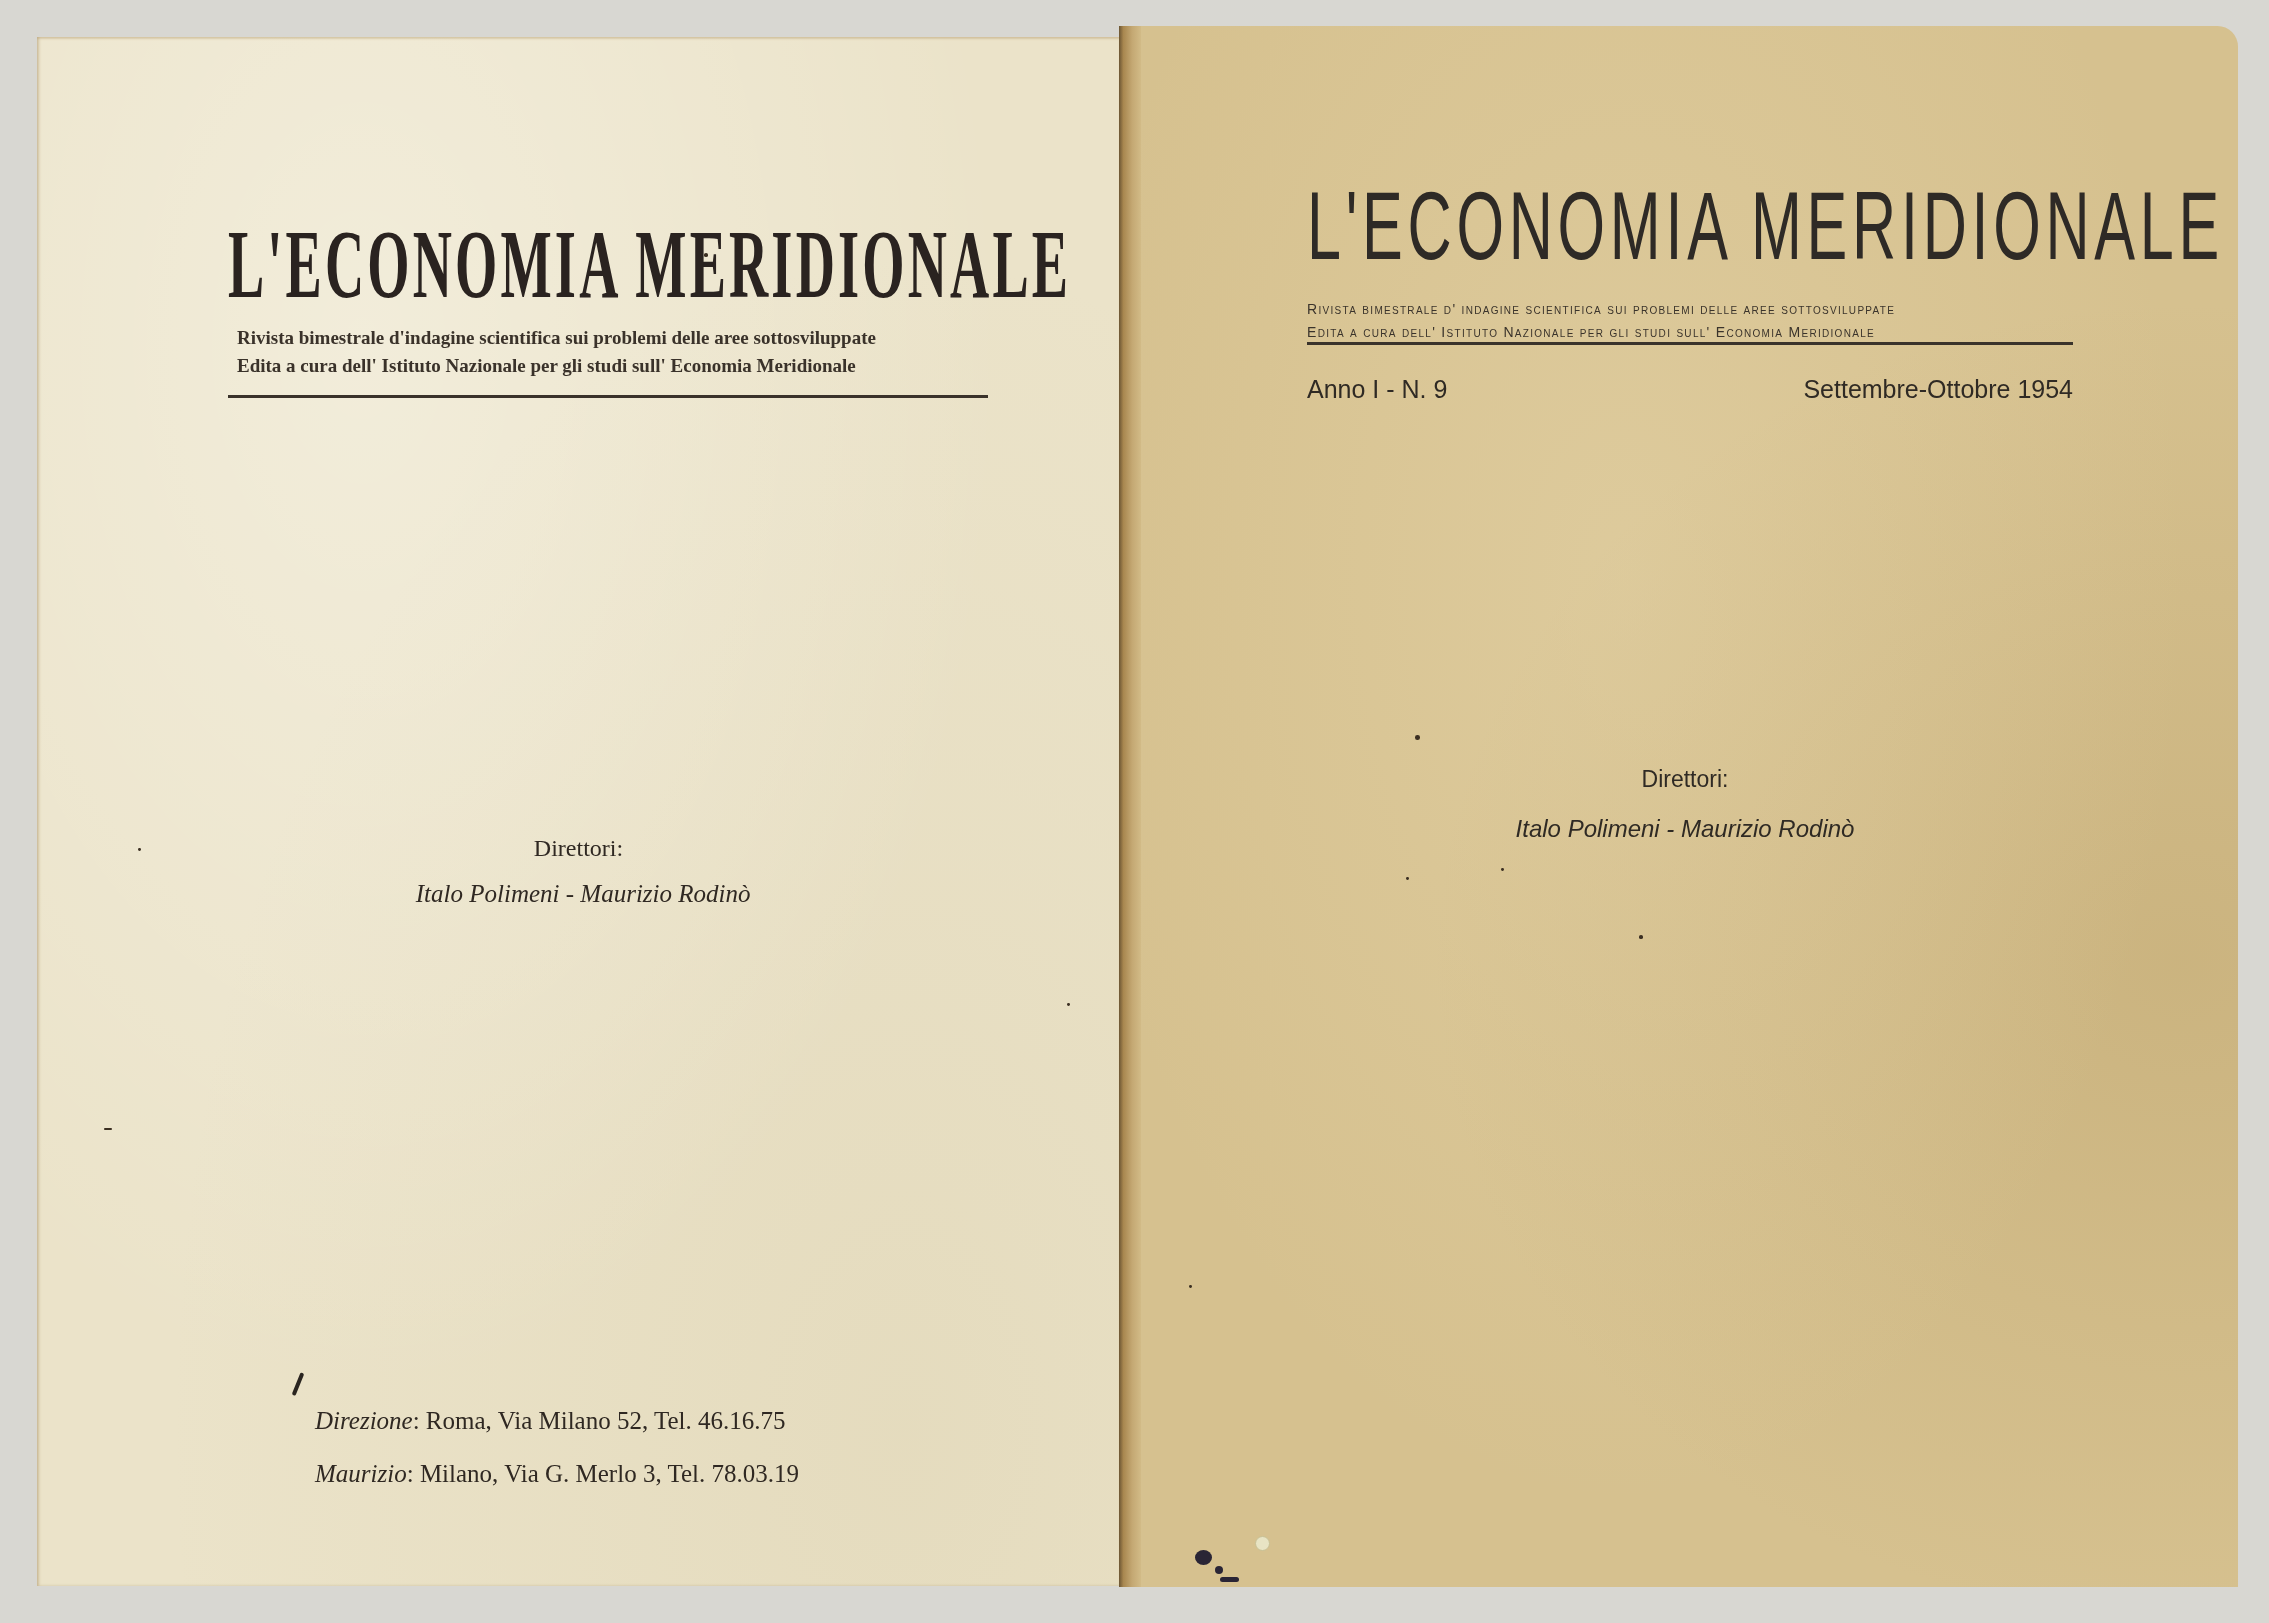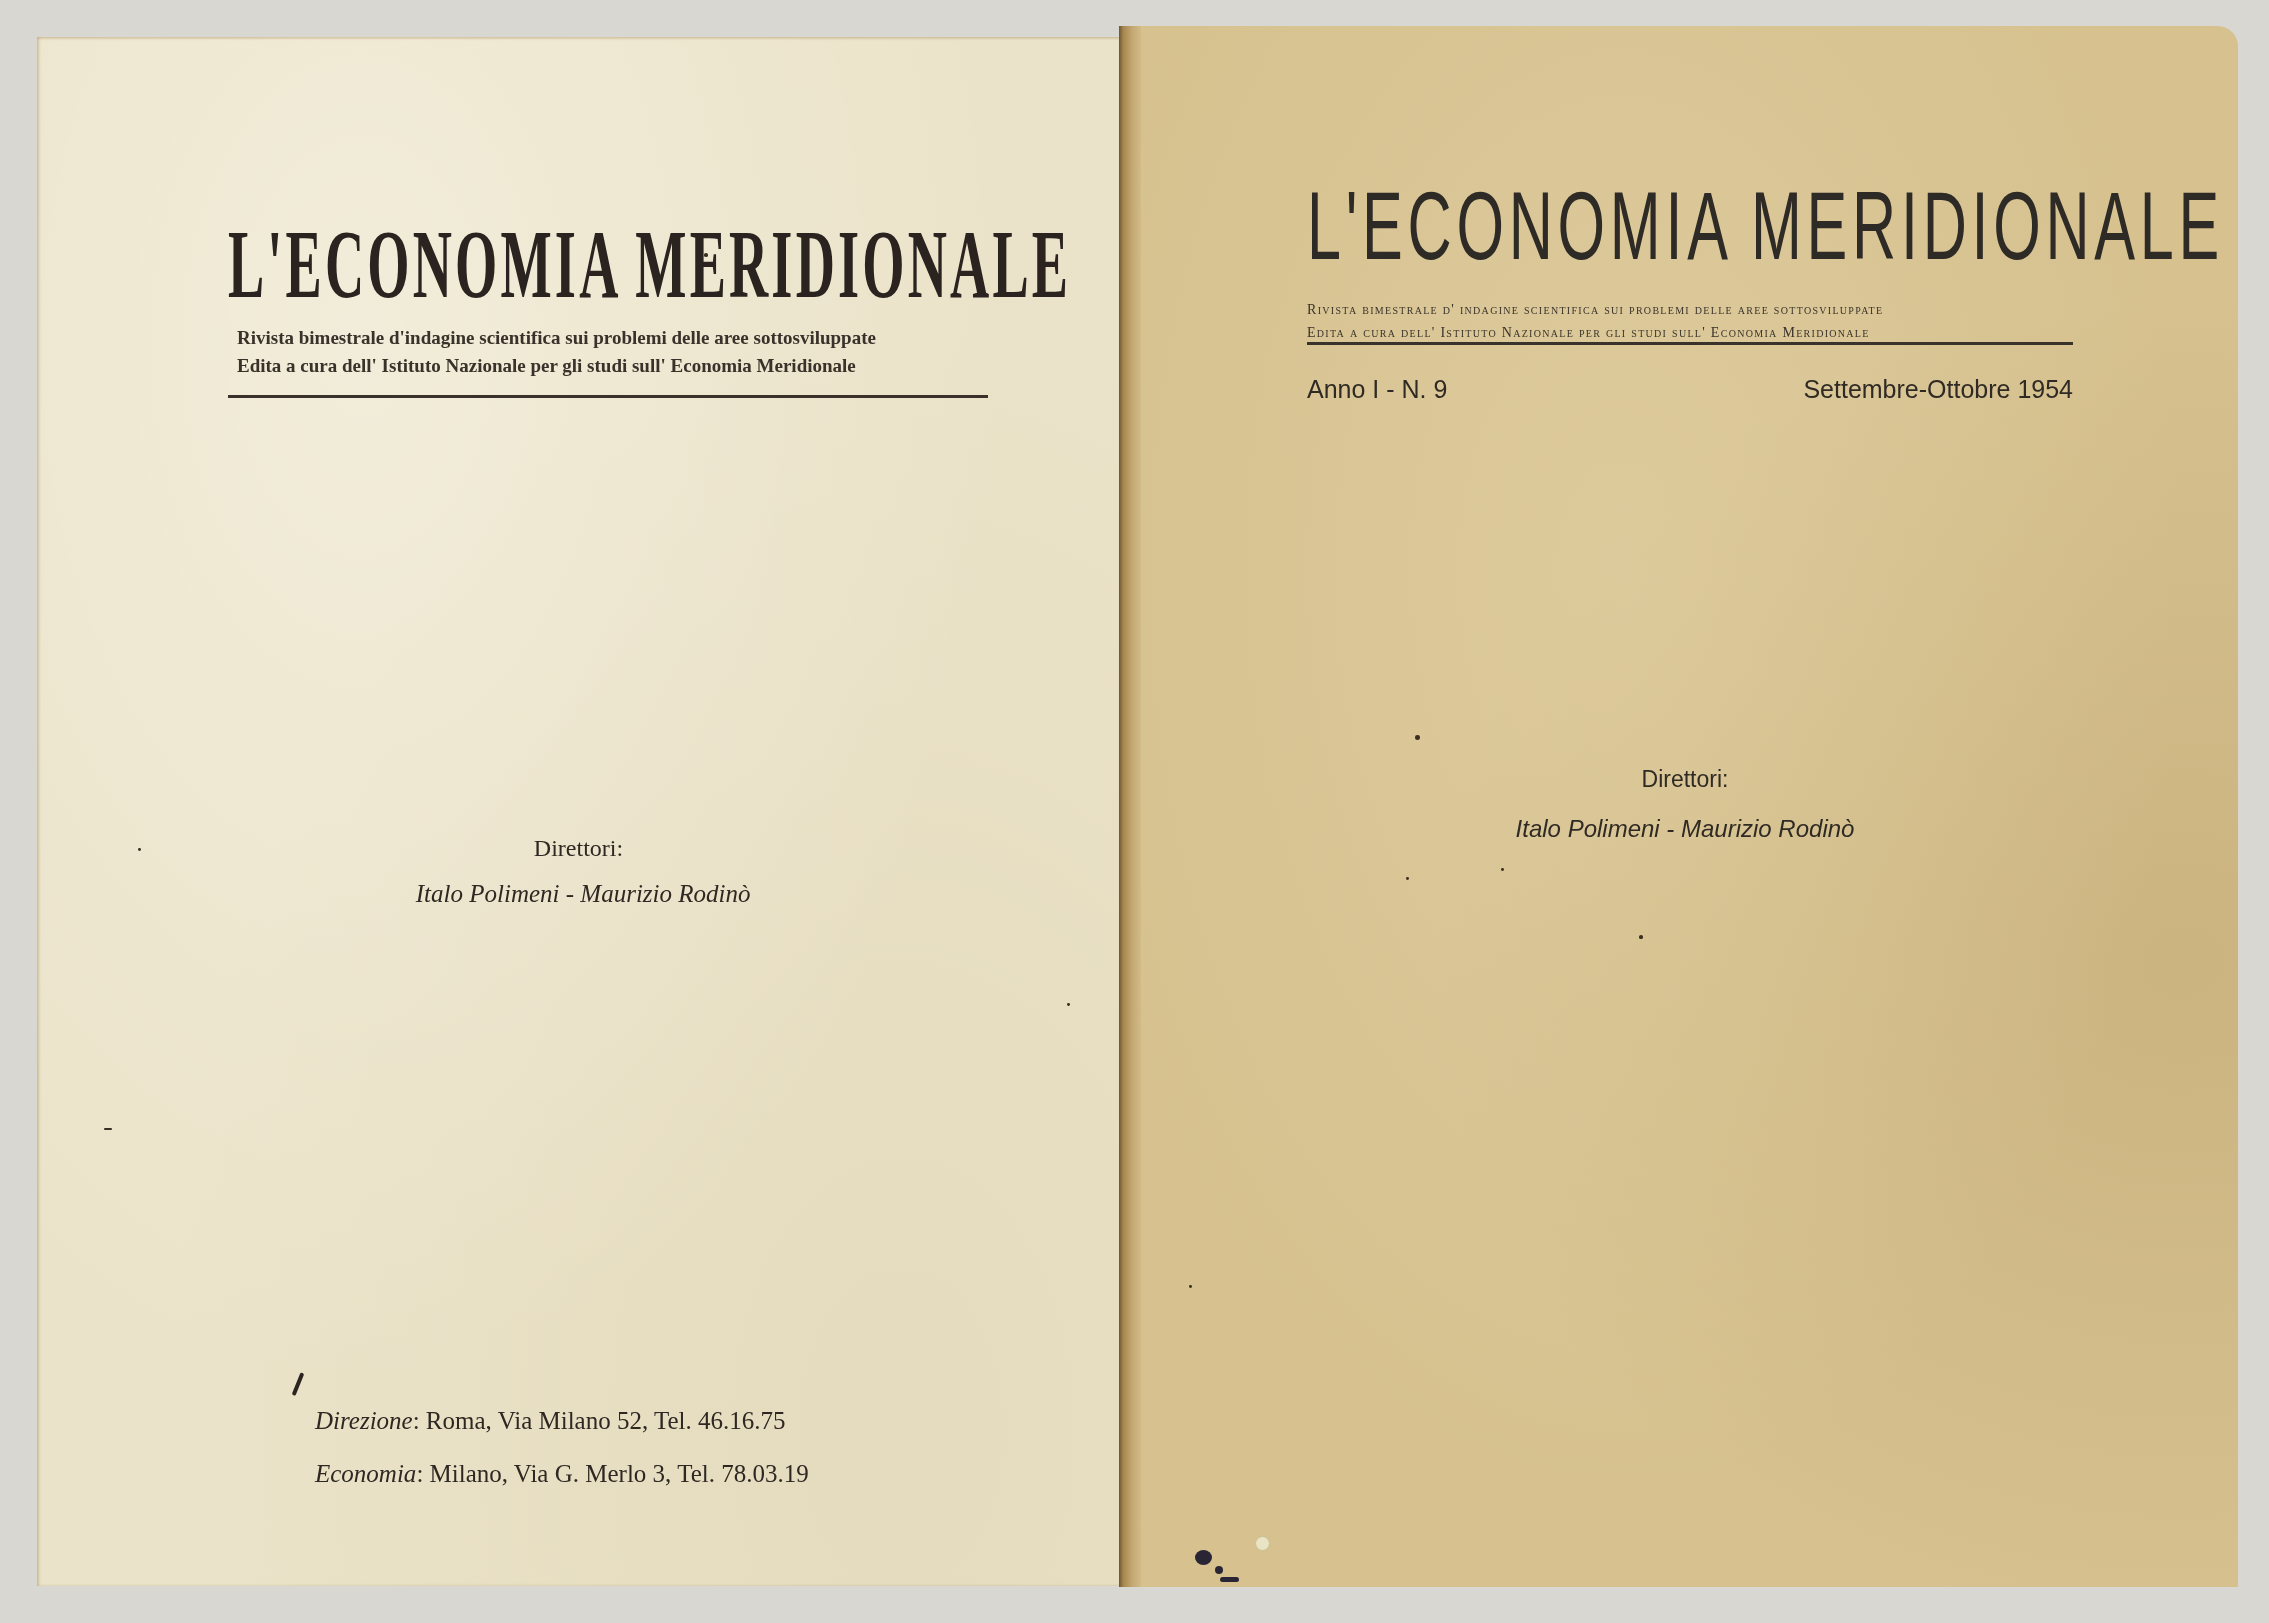--- a/index.html
+++ b/index.html
@@ -74,21 +74,21 @@
   }
   #cover-right .title {
     position:absolute; left:188px; top:144px; width:802px;
     font-family:"Liberation Sans", sans-serif; font-weight:normal;
     font-size:97px; line-height:112px; letter-spacing:7.5px;
     transform:scaleX(0.63); transform-origin:left top;
     white-space:nowrap; color:#2e2a26;
   }
   #cover-right .subtitle {
     position:absolute; left:188px; top:272px; width:764px;
-    font-family:Liberation Serif, serif;
+    font-family:Liberation Sans, sans-serif;
     font-size:14px; line-height:23px; font-variant:small-caps; letter-spacing:1.3px;
     color:#3a332b; white-space:nowrap;
   }
   #cover-right .rule {
     position:absolute; left:188px; top:316px; width:766px; height:2.8px; background:#3a332b;
   }
   #cover-right .issue {
     position:absolute; left:188px; top:347px; width:766px;
     font-family:"Liberation Sans", sans-serif;
     font-size:25px; line-height:32px; color:#2f2a24;
@@ -124,21 +124,21 @@
     <div>Edita a cura dell' Istituto Nazionale per gli studi sull' Economia Meridionale</div>
   </div>
   <div class="rule"></div>
   <div class="dir-label">Direttori:</div>
   <div class="dir-names">Italo Polimeni - Maurizio Rodinò</div>
   <div class="pencil-mark"></div>
   <div class="addr addr1">
     <em>Direzione</em><span>: Roma, Via Milano 52, Tel. 46.16.75</span>
   </div>
   <div class="addr addr2">
-    <em>Economia</em><span>: Milano, Via G. Merlo 3, Tel. 78.03.19</span>
+    <em>Maurizio</em><span>: Milano, Via G. Merlo 3, Tel. 78.03.19</span>
   </div>
 
   <div class="speck" style="left:667px;top:216px;width:3.7px;height:3.7px;"></div>
   <div class="speck" style="left:101px;top:811px;width:2.8px;height:2.8px;"></div>
   <div class="speck" style="left:67px;top:1091px;width:7.5px;height:1.9px;border-radius:0.9px;"></div>
   <div class="speck" style="left:1030px;top:966px;width:2.8px;height:2.8px;"></div>
 </div>
 
 <div id="cover-right" class="cover">
   <div class="spine"></div>

